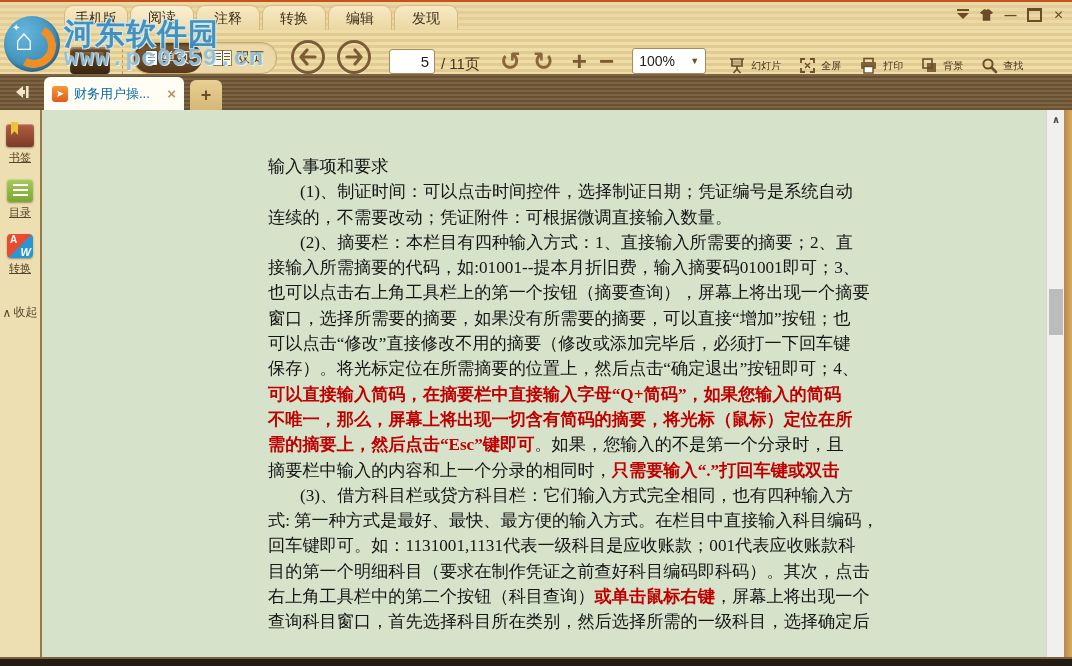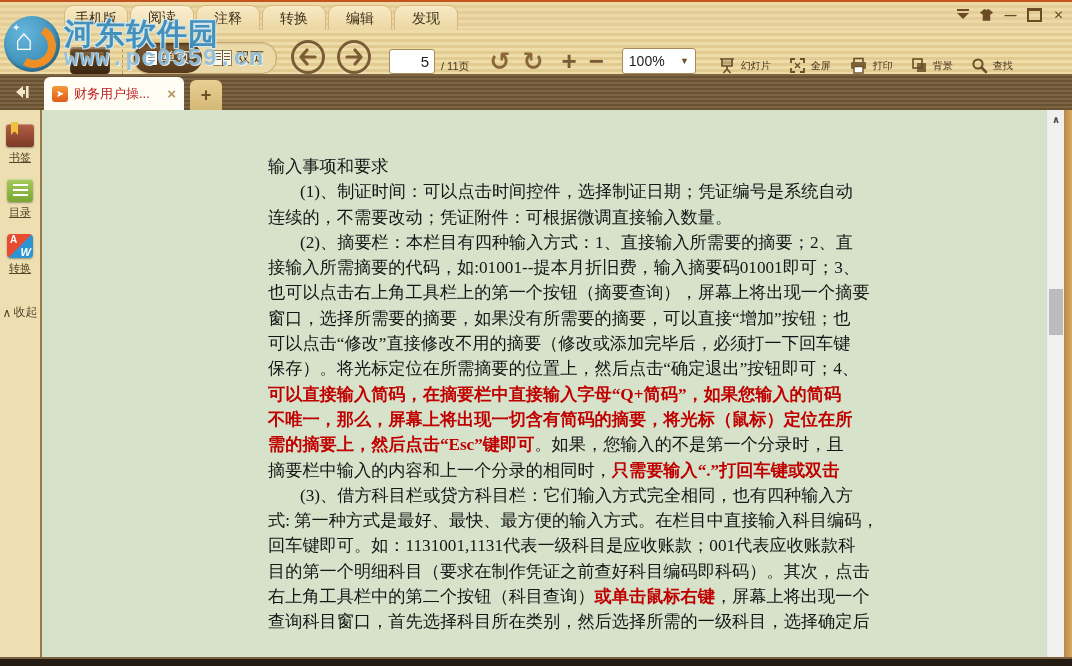--- a/index.html
+++ b/index.html
@@ -43,39 +43,39 @@
   .icon-page2{width:17px;height:14px;display:flex;gap:1px;}
   .icon-page2 i{flex:1;background:#fdf8ec;box-shadow:0 0 0 1px rgba(60,40,15,.5);position:relative;}
   .icon-page2 i::after{content:"";position:absolute;left:1px;top:2px;right:1px;height:9px;
     background:repeating-linear-gradient(180deg,#6a5a3a 0 1px,transparent 1px 3px);}
   .nav-circle{width:34px;height:34px;border-radius:50%;border:3px solid #7c5c34;box-sizing:border-box;
     display:flex;align-items:center;justify-content:center;margin-left:14px;
     box-shadow:0 1px 1px rgba(255,255,255,.5), inset 0 1px 1px rgba(255,255,255,.4);}
   .page-box{margin-left:18px;width:46px;height:25px;background:#fff;border:1px solid #a68c56;border-radius:3px;
     font-size:15px;color:#222;text-align:right;padding:0 5px;box-sizing:border-box;line-height:23px;
     font-family:"Liberation Sans",sans-serif;}
-  .page-total{margin-left:6px;font-size:11px;color:#45351c;}
+  .page-total{margin-left:6px;font-size:15px;color:#45351c;}
   .rot{font-size:25px;font-weight:bold;color:#8a673a;margin-left:20px;line-height:1;}
   .zoomglyph{font-size:26px;font-weight:bold;color:#7a5a32;margin-left:18px;line-height:1;}
   .zoom-dd{margin-left:18px;width:74px;height:26px;background:#fff;border:1px solid #a68c56;border-radius:3px;
     display:flex;align-items:center;justify-content:space-between;padding:0 6px;box-sizing:border-box;}
   .zoom-dd .val{font-size:14px;color:#222;}
   .zoom-dd .caret{font-size:9px;color:#6b4f28;}
   .tb-btn{display:flex;align-items:center;gap:5px;margin-left:22px;font-size:10px;color:#43331b;}
   .tb-btn svg{display:block;}
 
   
   .docbar{position:absolute;left:0;top:72px;width:1072px;height:36px;
     background:repeating-linear-gradient(180deg,#7d6444 0 2px,#685232 2px 4px);}
   .collapse-btn{position:absolute;left:6px;top:5px;width:30px;height:25px;display:flex;align-items:center;justify-content:center;}
   .doc-tab{position:absolute;left:44px;top:3px;width:140px;height:33px;background:#fffdf4;
     border-radius:6px 6px 0 0;display:flex;align-items:center;padding:0 8px;box-sizing:border-box;gap:6px;}
   .doc-tab .appicon{width:16px;height:16px;border-radius:3px;background:linear-gradient(#f59a3a,#e05a1c);
     color:#fff;font-size:10px;font-weight:bold;display:flex;align-items:center;justify-content:center;flex:none;}
-  .doc-tab .title{font-size:13px;color:#b91c1c;white-space:nowrap;overflow:hidden;flex:1;}
+  .doc-tab .title{font-size:13px;color:#0369a1;white-space:nowrap;overflow:hidden;flex:1;}
   .doc-tab .close{font-size:15px;color:#b39560;font-weight:bold;}
   .new-tab{position:absolute;left:190px;top:6px;width:32px;height:30px;background:linear-gradient(#e8cf92,#d5b877);
     border-radius:6px 6px 0 0;display:flex;align-items:center;justify-content:center;
     font-size:18px;font-weight:bold;color:#6b4e28;}
 
   
   .main{position:absolute;left:0;top:108px;width:1072px;height:549px;}
   .sidebar{position:absolute;left:0;top:0;width:42px;height:549px;background:#eedfb2;
     border-right:2px solid #97794a;box-sizing:border-box;display:flex;flex-direction:column;align-items:center;}
   .side-item{display:flex;flex-direction:column;align-items:center;gap:3px;margin-top:14px;}

